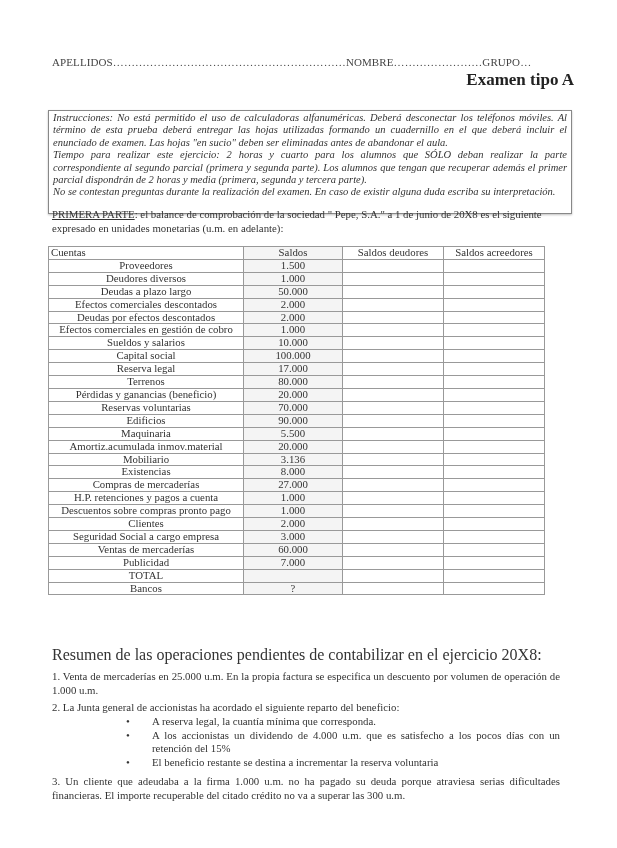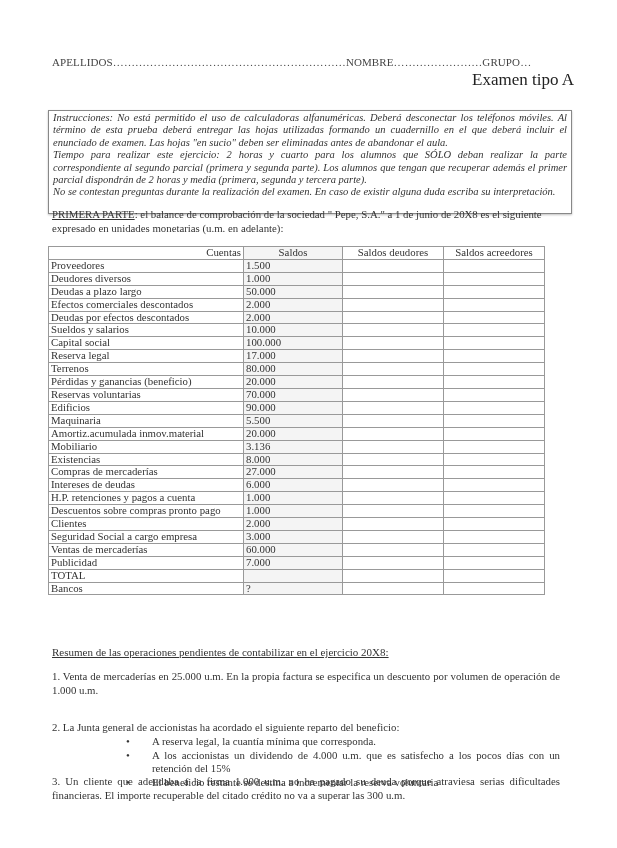--- a/index.html
+++ b/index.html
@@ -29,21 +29,21 @@
       font-size: 11px;
       color: #444;
       white-space: nowrap;
       letter-spacing: 0.1px;
     }
     .exam-title {
       position: absolute;
       right: 43px;
       top: 70px;
       font-size: 17px;
-      font-weight: normal;
+      font-weight: bold;
       color: #222;
     }
     .instructions {
       position: absolute;
       left: 48px;
       top: 90px;
       width: 524px;
       height: 104px;
       box-sizing: border-box;
       border: 1px solid #888;
@@ -77,43 +77,42 @@
     }
     .balance-table th, .balance-table td {
       border: 1px solid #999;
       height: 11.9px;
       padding: 0 2px;
       line-height: 11.9px;
       font-weight: normal;
       white-space: nowrap;
     }
     .balance-table th { text-align: center; }
-    .col-cuenta { width: 190px; text-align: left; }
-    .col-saldo { width: 94px; text-align: left; background: #f4f4f4; }
+    .col-cuenta { width: 190px; text-align: center; }
+    .col-saldo { width: 94px; text-align: center; background: #f4f4f4; }
     .col-deud { width: 96px; }
     .col-acre { width: 96px; }
     .ops-title {
       position: absolute;
       left: 52px;
       top: 646px;
-      font-size: 11px;
-      text-decoration: underline;
+      font-size: 16px;
       color: #333;
     }
     .op {
       position: absolute;
       left: 52px;
       width: 508px;
       font-size: 10.8px;
       line-height: 14px;
       color: #333;
       text-align: justify;
     }
     .op1 { top: 669px; }
-    .op2 { top: 720px; }
+    .op2 { top: 700px; }
     .op3 { top: 774px; }
     .op2 ul {
       margin: 1px 0 0 0;
       padding-left: 52px;
       list-style: none;
     }
     .op2 li {
       position: relative;
       line-height: 13.5px;
       margin-left: 48px;
@@ -139,21 +138,21 @@
     <p>No se contestan preguntas durante la realización del examen. En caso de existir alguna duda escriba su interpretación.</p>
   </div>
 
   <div class="intro">
     <span class="u">PRIMERA PARTE</span><span>: el balance de comprobación de la sociedad " Pepe, S.A." a 1 de junio de 20X8 es el siguiente expresado en unidades monetarias (u.m. en adelante):</span>
   </div>
 
   <table class="balance-table">
     <thead>
       <tr>
-        <th class="col-cuenta" style="text-align:right">Cuentas</th>
+        <th class="col-cuenta" style="text-align:left">Cuentas</th>
         <th class="col-saldo" style="text-align:center">Saldos</th>
         <th class="col-deud">Saldos deudores</th>
         <th class="col-acre">Saldos acreedores</th>
       </tr>
     </thead>
     <tbody id="table-body">
         <tr>
           <td class="col-cuenta">Proveedores</td>
           <td class="col-saldo">1.500</td>
           <td class="col-deud"></td>
@@ -177,20 +176,26 @@
           <td class="col-deud"></td>
           <td class="col-acre"></td>
         </tr>
         <tr>
           <td class="col-cuenta">Deudas por efectos descontados</td>
           <td class="col-saldo">2.000</td>
           <td class="col-deud"></td>
           <td class="col-acre"></td>
         </tr>
         <tr>
+          <td class="col-cuenta">Efectos comerciales en gestión de cobro</td>
+          <td class="col-saldo">1.000</td>
+          <td class="col-deud"></td>
+          <td class="col-acre"></td>
+        </tr>
+        <tr>
           <td class="col-cuenta">Sueldos y salarios</td>
           <td class="col-saldo">10.000</td>
           <td class="col-deud"></td>
           <td class="col-acre"></td>
         </tr>
         <tr>
           <td class="col-cuenta">Capital social</td>
           <td class="col-saldo">100.000</td>
           <td class="col-deud"></td>
           <td class="col-acre"></td>
@@ -245,26 +250,20 @@
         </tr>
         <tr>
           <td class="col-cuenta">Existencias</td>
           <td class="col-saldo">8.000</td>
           <td class="col-deud"></td>
           <td class="col-acre"></td>
         </tr>
         <tr>
           <td class="col-cuenta">Compras de mercaderías</td>
           <td class="col-saldo">27.000</td>
-          <td class="col-deud"></td>
-          <td class="col-acre"></td>
-        </tr>
-        <tr>
-          <td class="col-cuenta">Intereses de deudas</td>
-          <td class="col-saldo">6.000</td>
           <td class="col-deud"></td>
           <td class="col-acre"></td>
         </tr>
         <tr>
           <td class="col-cuenta">H.P. retenciones y pagos a cuenta</td>
           <td class="col-saldo">1.000</td>
           <td class="col-deud"></td>
           <td class="col-acre"></td>
         </tr>
         <tr>

